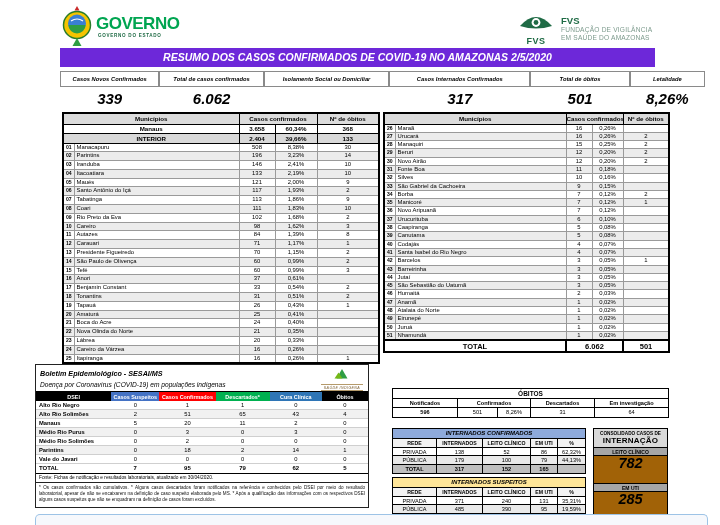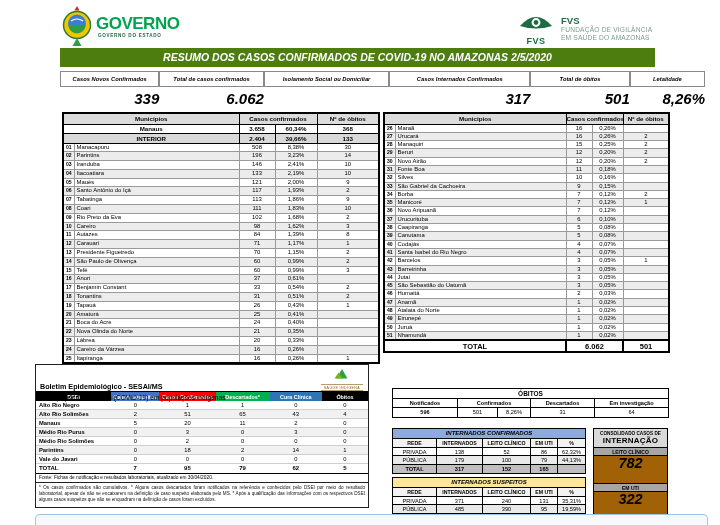--- a/index.html
+++ b/index.html
@@ -16,27 +16,27 @@
   .am-sub  { font-size: 4.6px; font-weight: bold; color: #1F6B45; letter-spacing: 0.7px; margin: 1px 0 0 2px; }
   .logo-fvs { position: absolute; left: 518px; top: 15px; display: flex; align-items: flex-start; gap: 7px; }
   .fvs-eye { text-align: center; }
   .fvs-eye-label { font-size: 9px; font-weight: bold; color: #1F6B45; margin-top: -3px; letter-spacing: 0.5px; }
   .fvs-abbr { font-size: 9.5px; font-weight: bold; color: #1F6B45; }
   .fvs-line { font-size: 6.6px; color: #7C9A8C; line-height: 7.8px; letter-spacing: 0.2px; }
 
   
   .banner {
     position: absolute; left: 60px; top: 48px; width: 595px; height: 19px;
-    background: #4d7c0f; color: #fff; font-size: 10.5px; font-weight: bold; font-style: italic;
+    background: #6d28d9; color: #fff; font-size: 10.5px; font-weight: bold; font-style: italic;
     text-align: center; line-height: 19px;
   }
 
   
   .stats { position: absolute; left: 60px; top: 71px; width: 645px; display: flex; }
-  .stat { flex: 1; text-align: right; }
+  .stat { flex: 1; text-align: center; }
   .stat:nth-child(1) { flex: 0.95; }
   .stat:nth-child(3) { flex: 1.2; }
   .stat:nth-child(4) { flex: 1.35; }
   .stat:nth-child(5) { flex: 0.95; }
   .stat:nth-child(6) { flex: 0.72; }
   .stat:nth-child(7) { flex: 0.82; }
   .stat-label {
     border: 1px solid #8a8a8a; min-height: 16px;
     font-size: 5.8px; font-weight: bold; font-style: italic;
     display: flex; align-items: center; justify-content: center;
@@ -54,21 +54,21 @@
   .mtable tbody td.c-n { font-weight: bold; font-size: 5.1px; }
   .mtable tbody td.c-name { text-align: left; padding-left: 2px; }
   .mtable tbody tr:nth-child(even) { background: #ececec; }
   .mtable tfoot td { font-weight: bold; font-size: 7.5px; height: 12px; border: 2px solid #000; background: #fff; }
   #tbl-left  { left: 62px;  top: 112px; width: 316px; }
   #tbl-right { left: 383px; top: 112px; width: 285px; }
   #tbl-right tbody td { height: 7.3px; line-height: 7.3px; }
 
   
   .boletim { position: absolute; left: 35px; top: 364px; width: 334px; border: 1.5px solid #222; background: #fff; }
-  .bol-head { position: relative; height: 26px; padding: 17px 4px 0; }
+  .bol-head { position: relative; height: 26px; padding: 4px 4px 0; font-style: italic; }
   .bol-title { font-size: 7.2px; font-weight: bold; }
   .bol-sub { font-size: 6.6px; margin-top: 2.5px; }
   .bol-logo { position: absolute; right: 5px; top: 1px; text-align: center; width: 42px; }
   .bol-logo-caption { font-size: 3.6px; color: #7a5c2e; border-top: 1px solid #b59a6a; border-bottom: 1px solid #b59a6a; padding: 0.5px 1px; letter-spacing: 0.4px; }
   .dsei { width: 100%; border-collapse: collapse; table-layout: fixed; border-top: 1.5px solid #000; }
   .dsei th { color: #fff; font-size: 5.4px; font-weight: bold; height: 9.5px; white-space: nowrap; overflow: hidden; }
   .dsei th.h-dsei { background: #000; }
   .dsei th.h-susp { background: #4472C4; }
   .dsei th.h-conf { background: #FF0000; }
   .dsei th.h-desc { background: #00B050; }
@@ -815,18 +815,18 @@
 </table>
 
 <div class="consolidado">
   <div class="cons-header">
     <div class="cons-h1">CONSOLIDADO CASOS DE</div>
     <div class="cons-h2">INTERNAÇÃO</div>
   </div>
   <div class="cons-label">LEITO CLÍNICO</div>
   <div class="cons-value">782</div>
   <div class="cons-label">EM UTI</div>
-  <div class="cons-value">322</div>
+  <div class="cons-value">285</div>
   <div class="cons-label">INTERNADOS</div>
   <div class="cons-value">2147</div>
 </div>
 
 <div class="bottom-bar"></div>
 
 </body></html>

